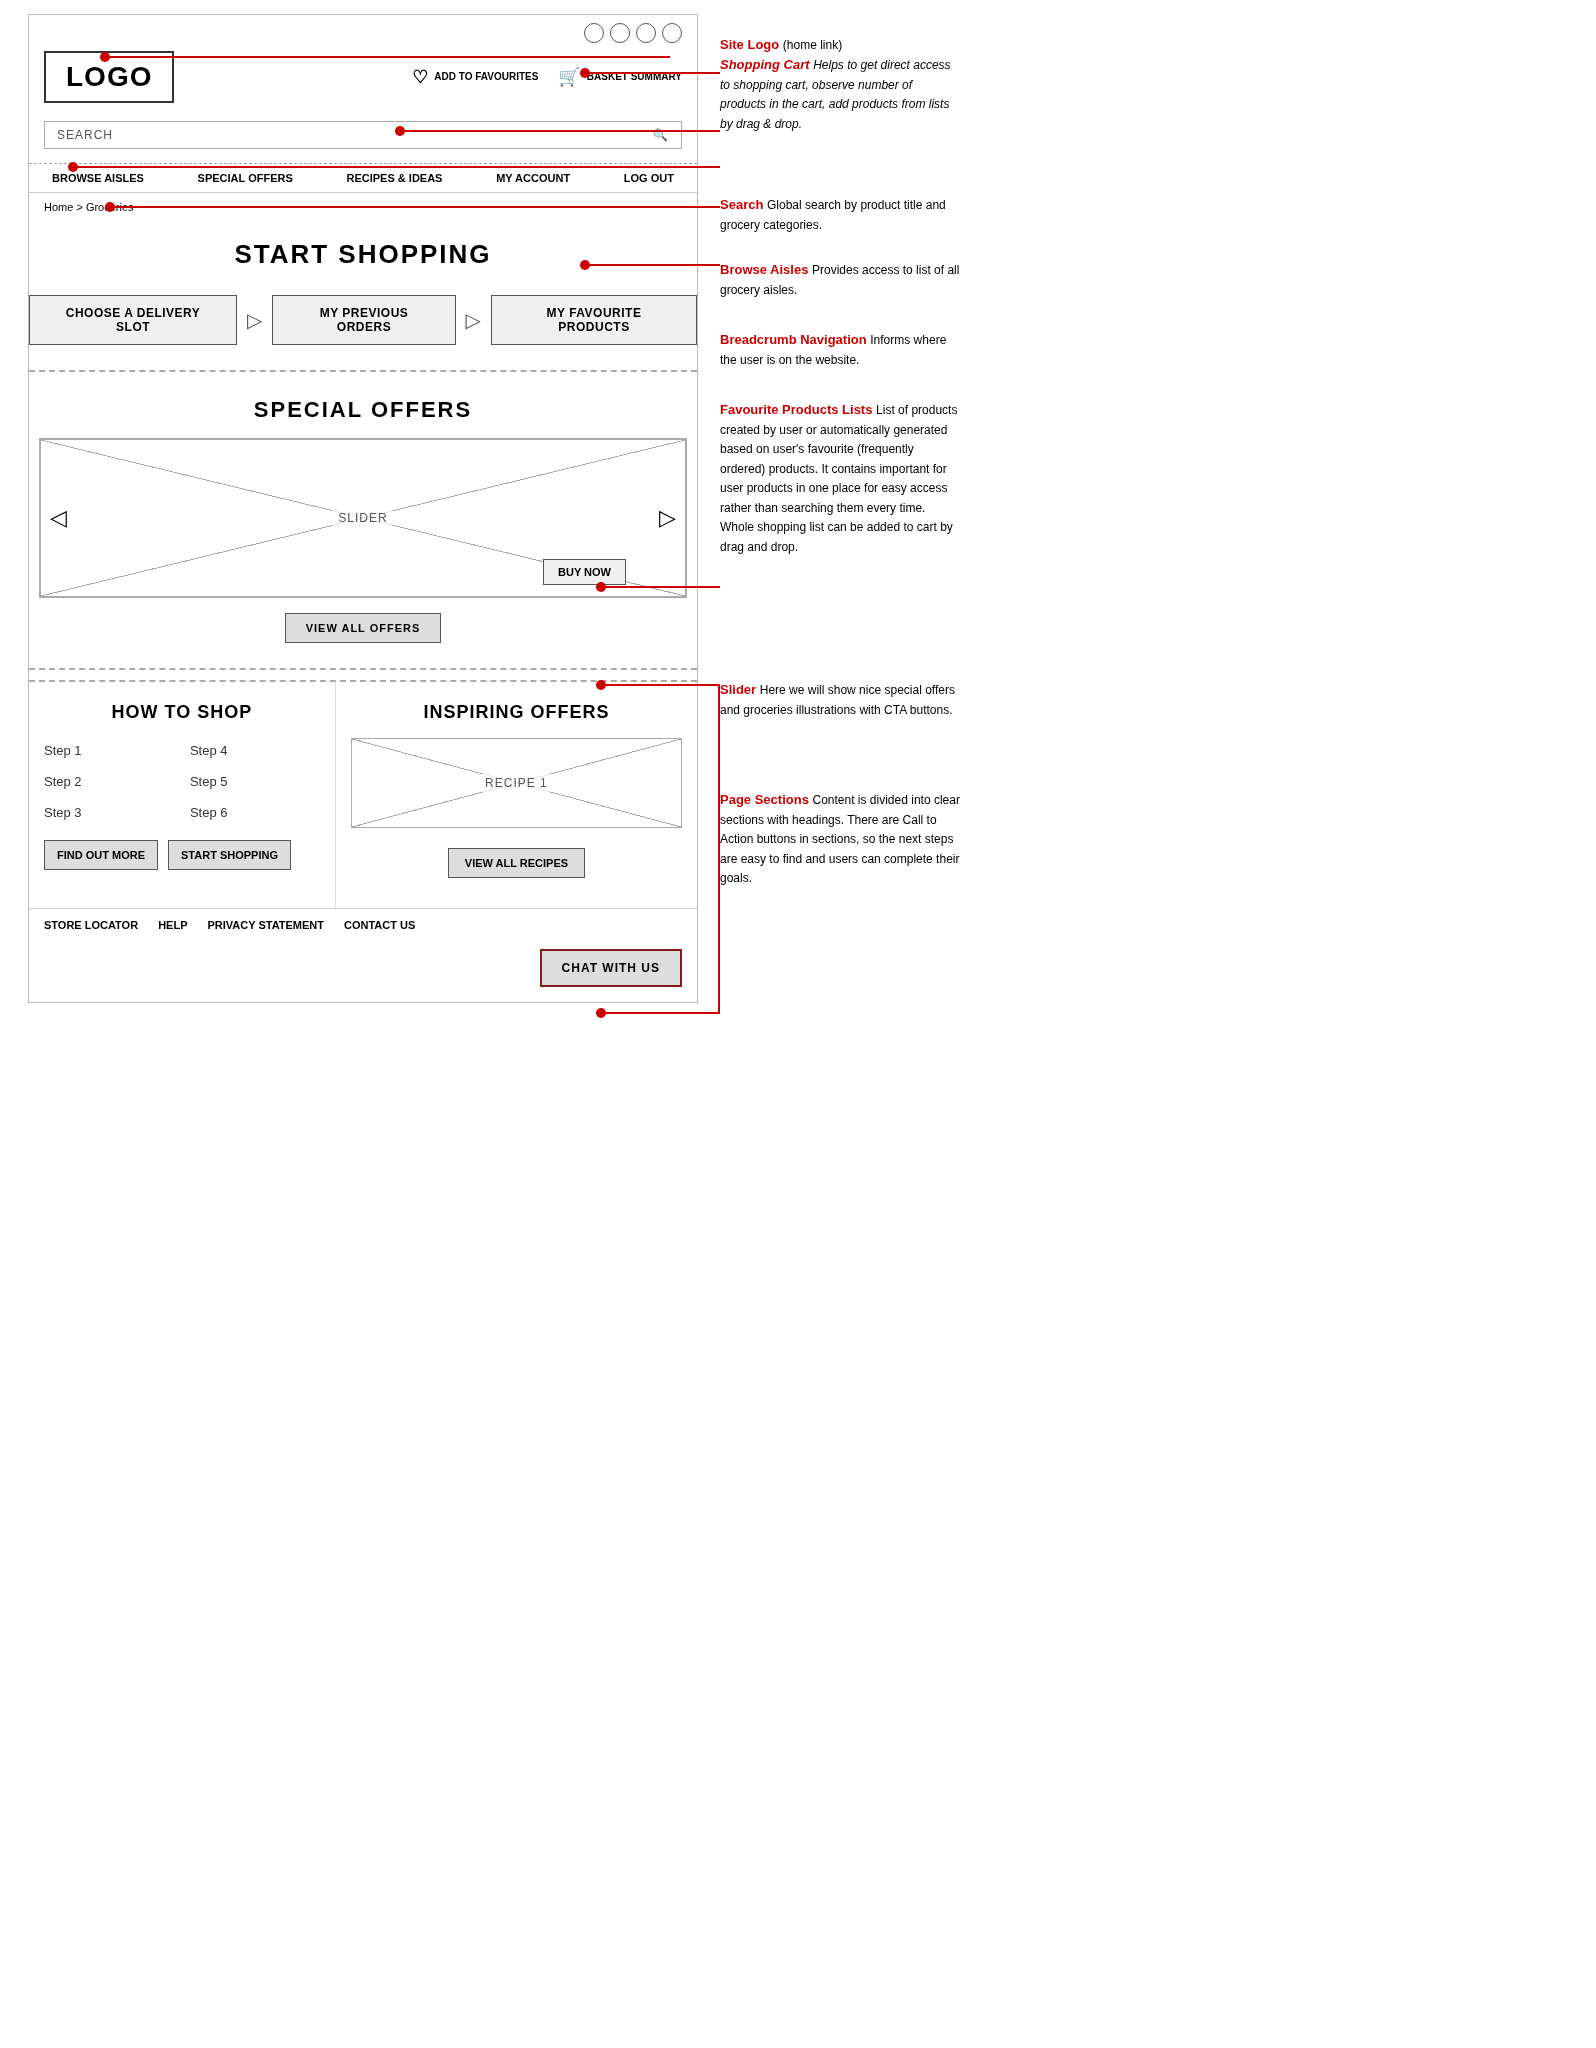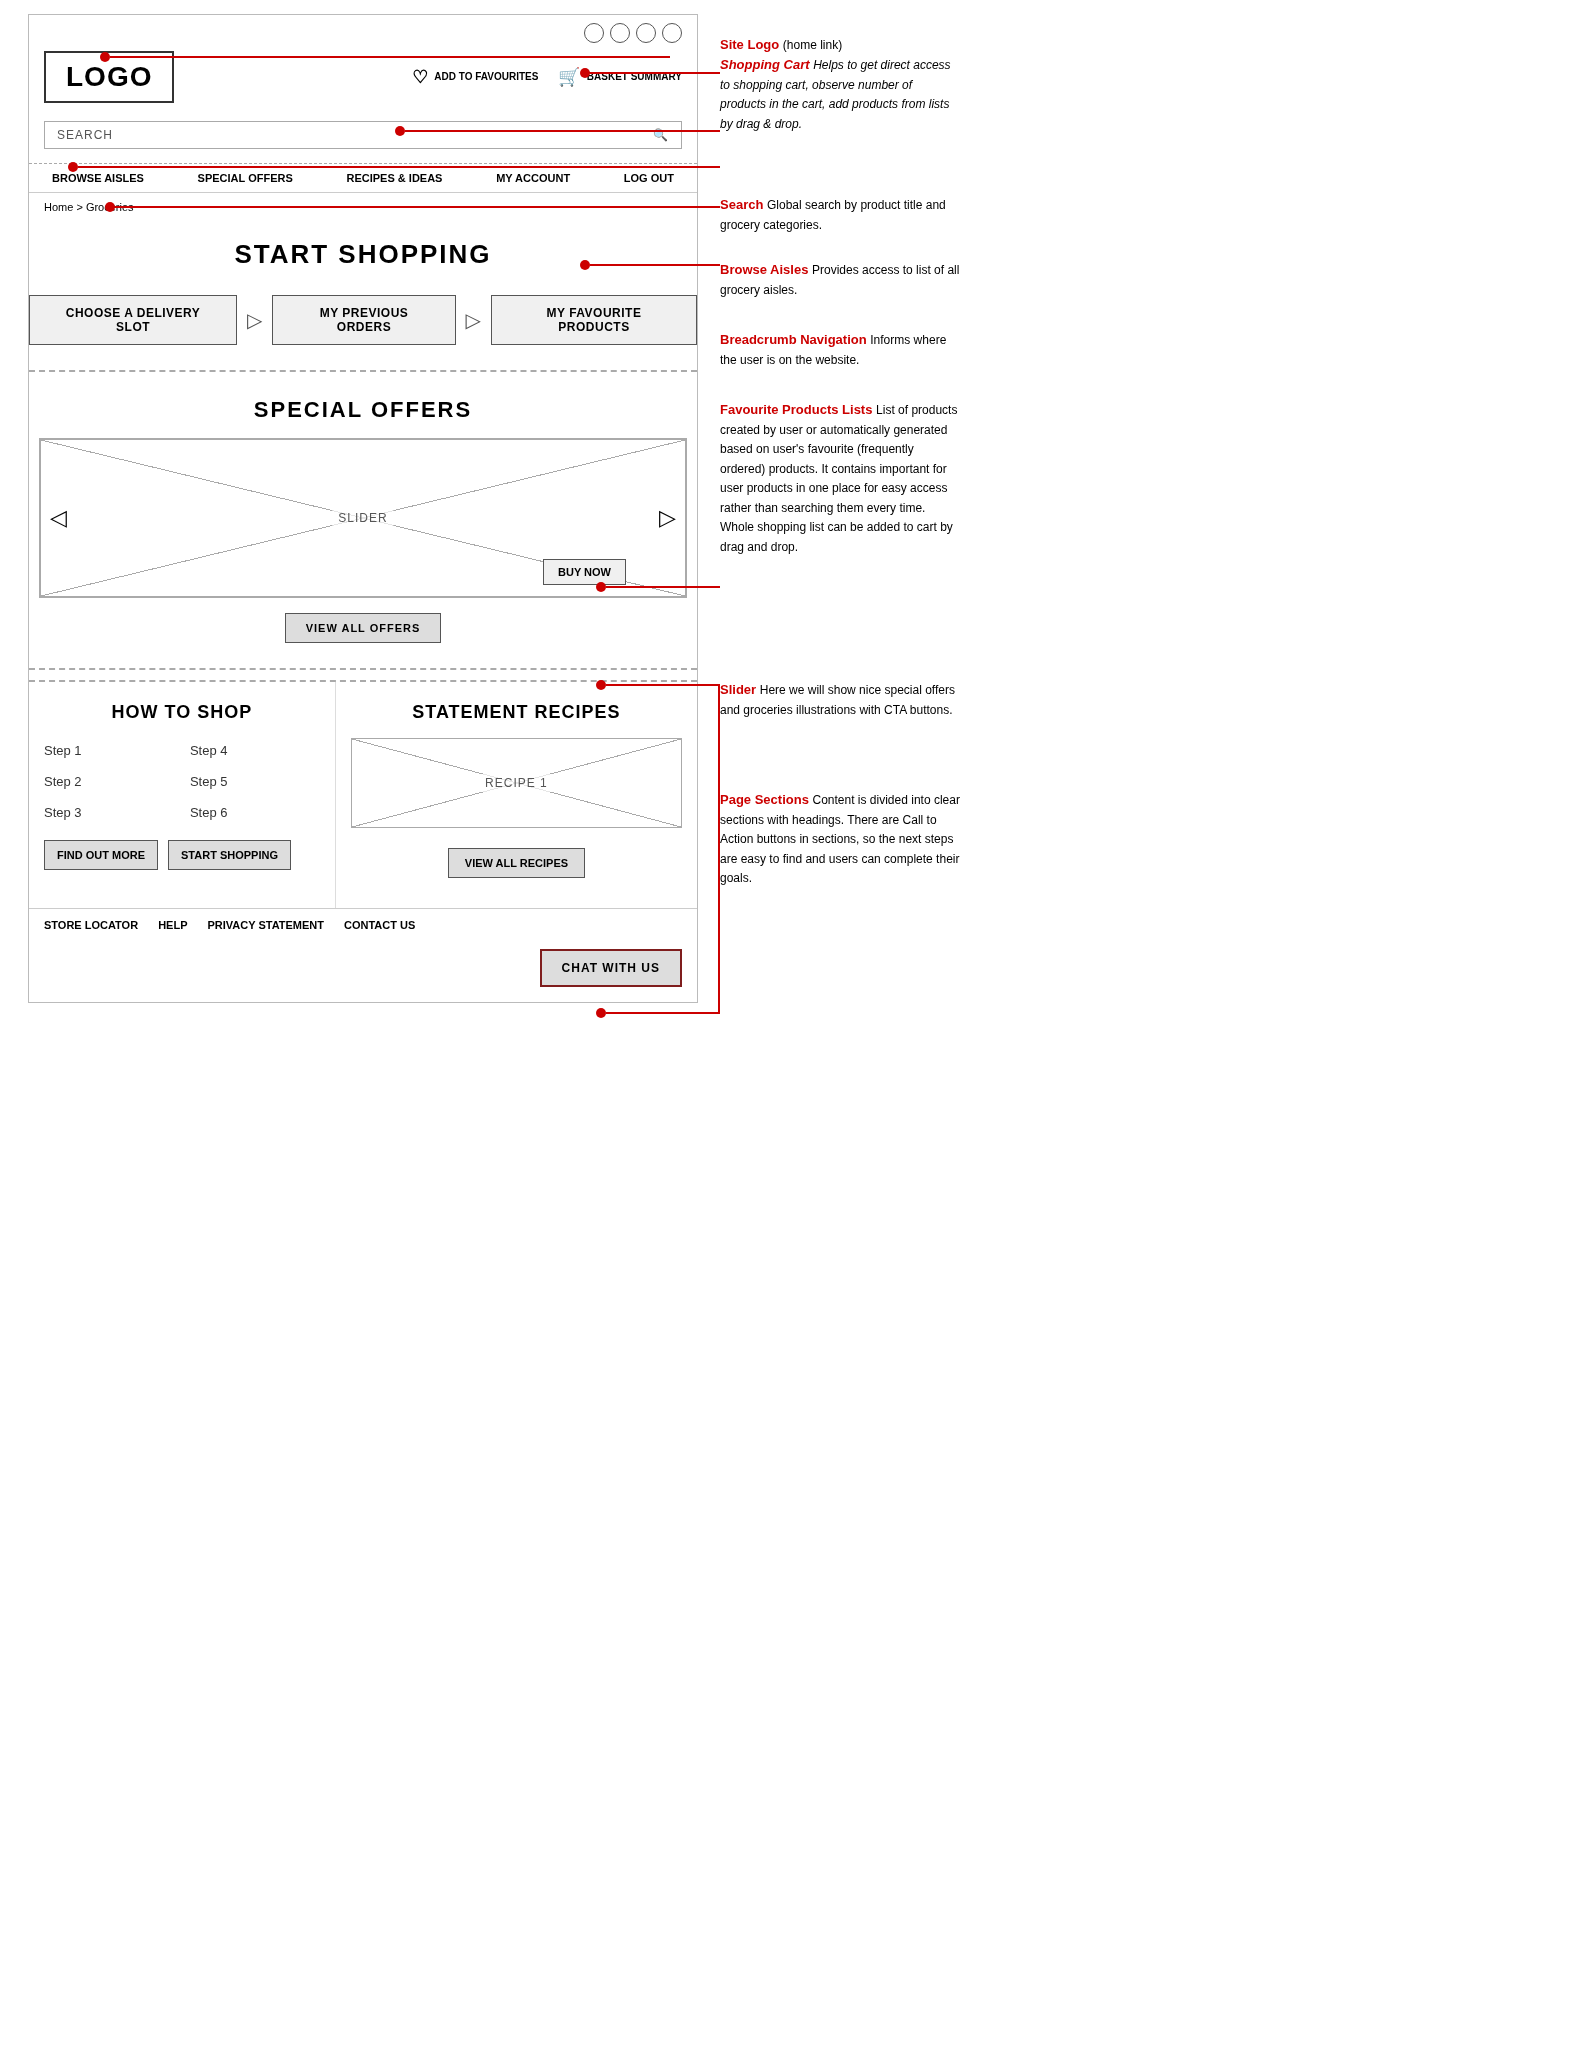--- a/index.html
+++ b/index.html
@@ -178,21 +178,21 @@
           <div class="step-item">Step 3</div>
           <div class="step-item">Step 6</div>
         </div>
         <div class="shop-btn-row">
           <button class="shop-btn">FIND OUT MORE</button>
           <button class="shop-btn">START SHOPPING</button>
         </div>
       </div>
 
       <div class="inspiring-recipes">
-        <h2>STATEMENT RECIPES</h2>
+        <h2>INSPIRING OFFERS</h2>
         <div class="recipe-item img-placeholder">
           <span class="img-placeholder-label">RECIPE 1</span>
         </div>
         <div class="view-recipes-wrap">
           <button class="view-recipes-btn">VIEW ALL RECIPES</button>
         </div>
       </div>
     </div>
 
     <div class="footer">

